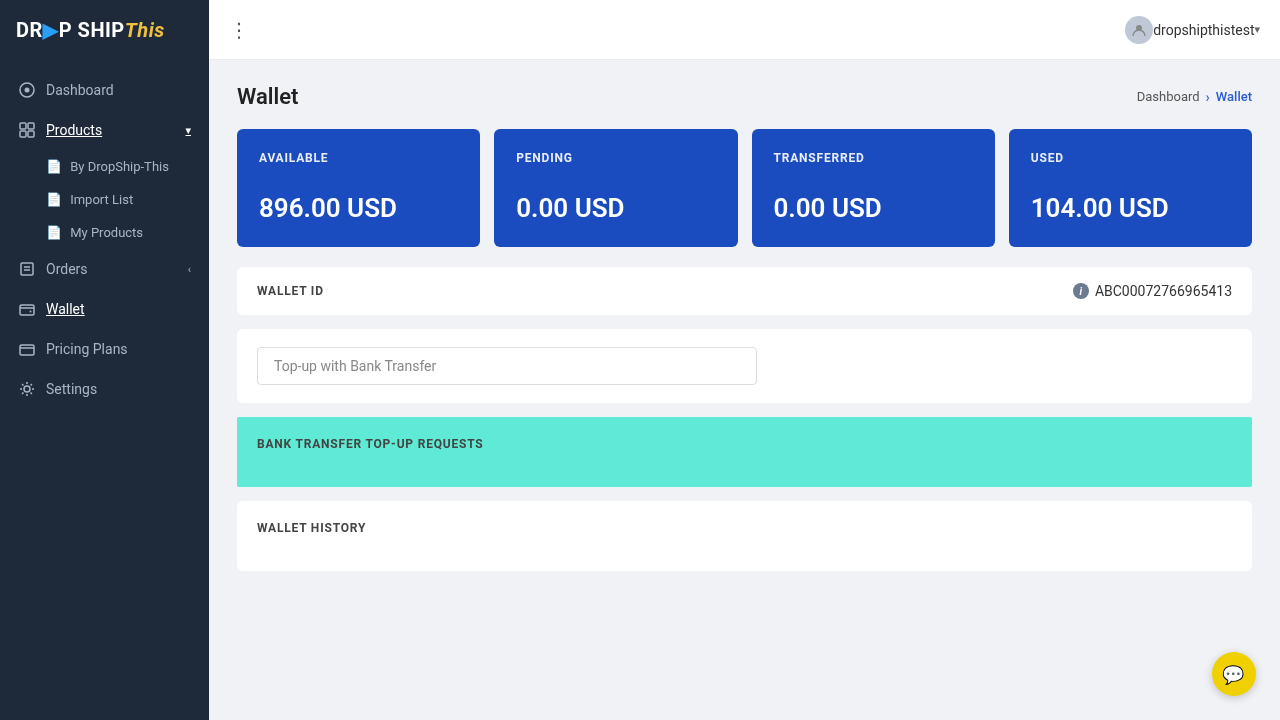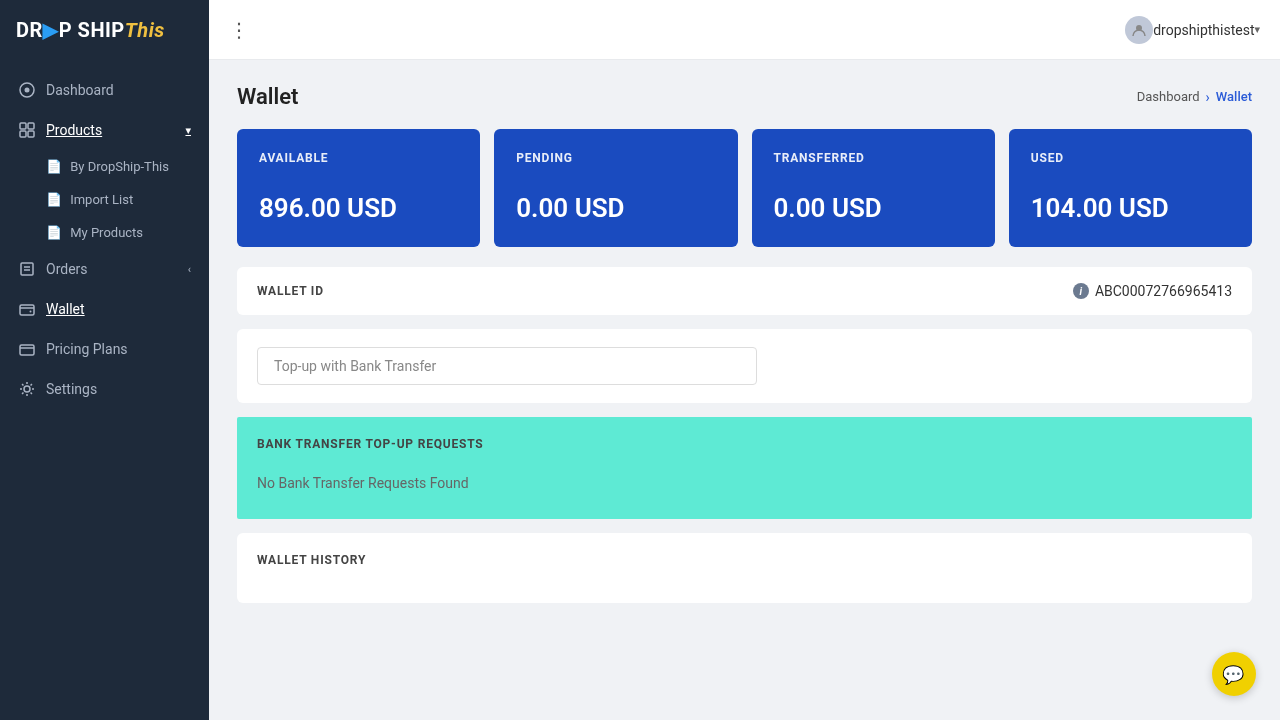--- a/index.html
+++ b/index.html
@@ -433,21 +433,20 @@
     </div>
 
     <div class="topup-section">
       <div class="topup-input-area">
         <span>Top-up with Bank Transfer</span>
       </div>
     </div>
 
     <div class="bank-transfer-section">
       <div class="section-title">BANK TRANSFER TOP-UP REQUESTS</div>
-      <p class="no-data-text">No Bank Transfer Requests Found</p>
     </div>
 
     <div class="wallet-history-section">
       <div class="section-title">WALLET HISTORY</div>
     </div>
   </div>
 </div>
 
 <div class="chat-widget">
   <div class="chat-button">

